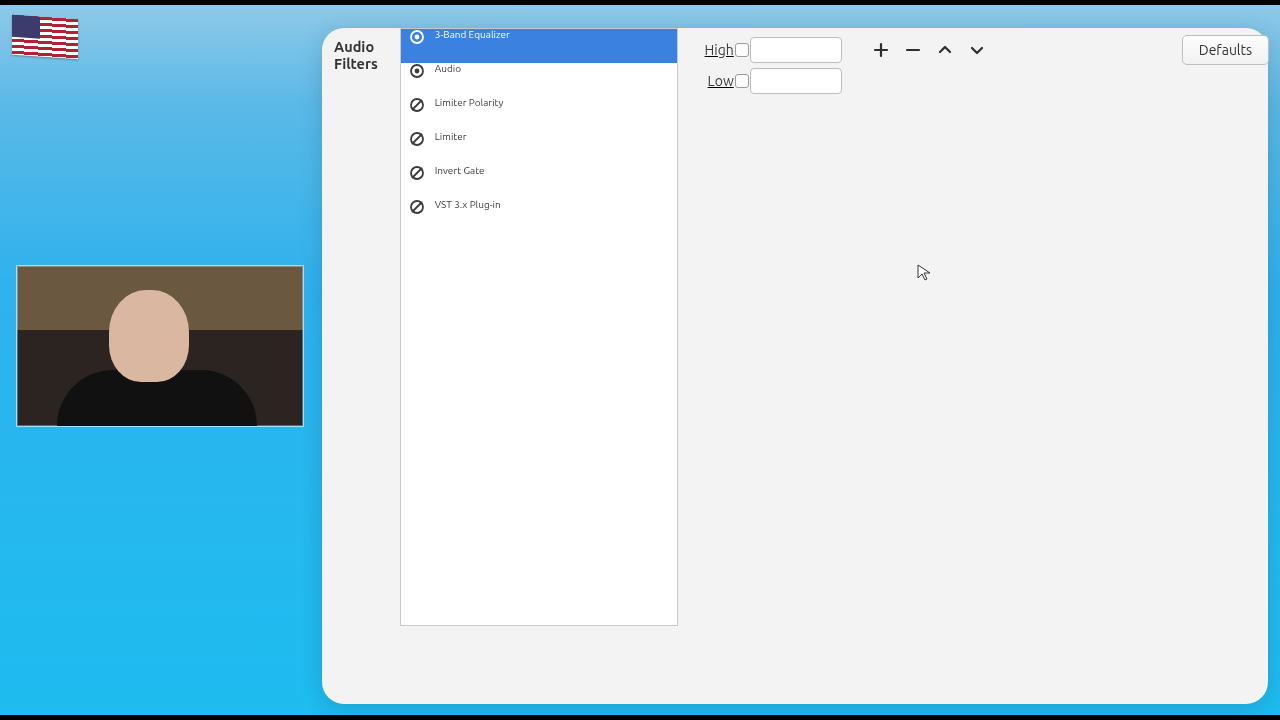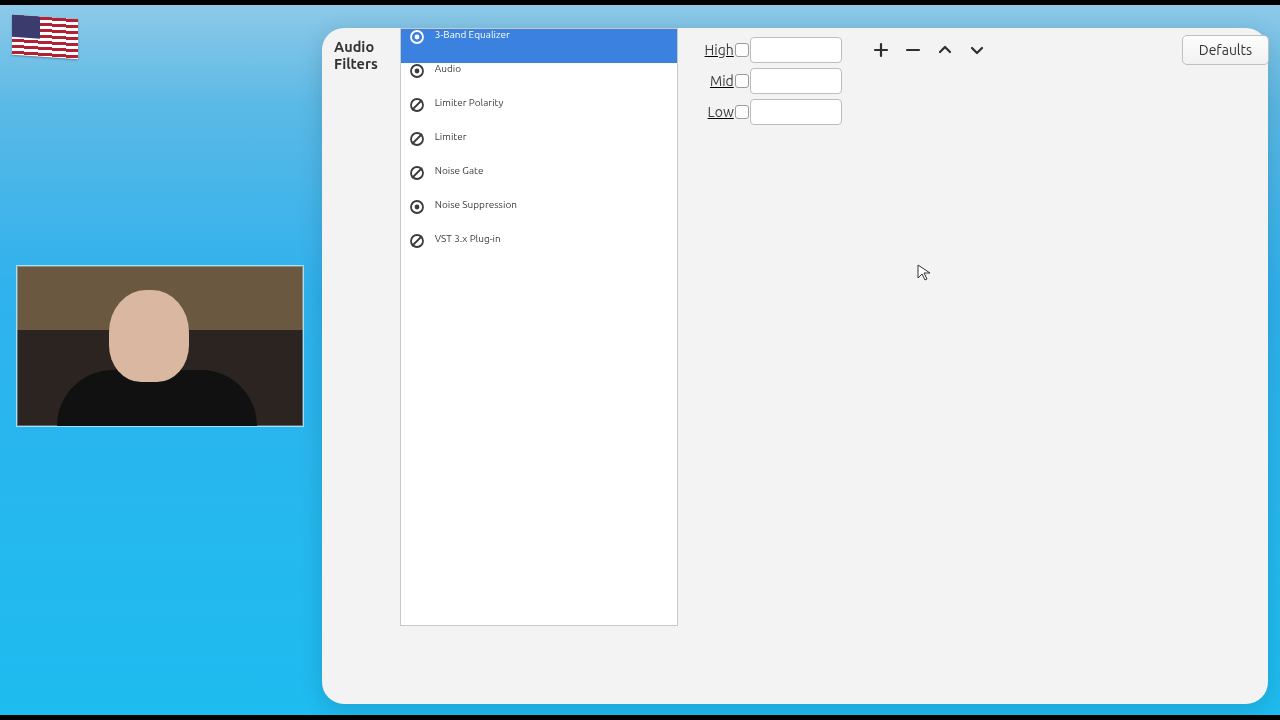--- a/index.html
+++ b/index.html
@@ -157,30 +157,21 @@
             </span>
             <span>Limiter</span>
           </div>
           <div class="filter-item">
             <span class="eye">
               <svg width="16" height="16" viewBox="0 0 16 16">
                 <circle cx="8" cy="8" r="6" fill="none" stroke="#3b3b3b" stroke-width="1.8"></circle>
                 <line x1="3" y1="13" x2="13" y2="3" stroke="#3b3b3b" stroke-width="1.8"></line>
               </svg>
             </span>
-            <span>Noise Gate</span>
-          </div>
-          <div class="filter-item">
-            <span class="eye">
-              <svg width="16" height="16" viewBox="0 0 16 16">
-                <circle cx="8" cy="8" r="6" fill="none" stroke="#3b3b3b" stroke-width="1.8"></circle>
-                <circle cx="8" cy="8" r="2.4" fill="#3b3b3b"></circle>
-              </svg>
-            </span>
-            <span>Noise Suppression</span>
+            <span>Invert Gate</span>
           </div>
           <div class="filter-item">
             <span class="eye">
               <svg width="16" height="16" viewBox="0 0 16 16">
                 <circle cx="8" cy="8" r="6" fill="none" stroke="#3b3b3b" stroke-width="1.8"></circle>
                 <line x1="3" y1="13" x2="13" y2="3" stroke="#3b3b3b" stroke-width="1.8"></line>
               </svg>
             </span>
             <span>VST 3.x Plug-in</span>
           </div>
@@ -189,31 +180,20 @@
       <div class="controls" id="eq-controls">
           <div class="row">
             <div class="row-label">High</div>
             <div class="slider-wrap">
               <div class="track"></div>
               <div class="track-fill" style="width:50%"></div>
               <div class="thumb" style="left:50%"></div>
             </div>
             <div class="spin">
               <input class="spin-input" value="0.00 dB" style="">
-            </div>
-          </div>
-          <div class="row">
-            <div class="row-label">Mid</div>
-            <div class="slider-wrap">
-              <div class="track"></div>
-              <div class="track-fill" style="width:47.75%"></div>
-              <div class="thumb" style="left:47.75%"></div>
-            </div>
-            <div class="spin">
-              <input class="spin-input" value="-0.90 dB" style="">
             </div>
           </div>
           <div class="row">
             <div class="row-label">Low</div>
             <div class="slider-wrap">
               <div class="track"></div>
               <div class="track-fill" style="width:61.25000000000001%"></div>
               <div class="thumb" style="left:61.25000000000001%"></div>
             </div>
             <div class="spin">

